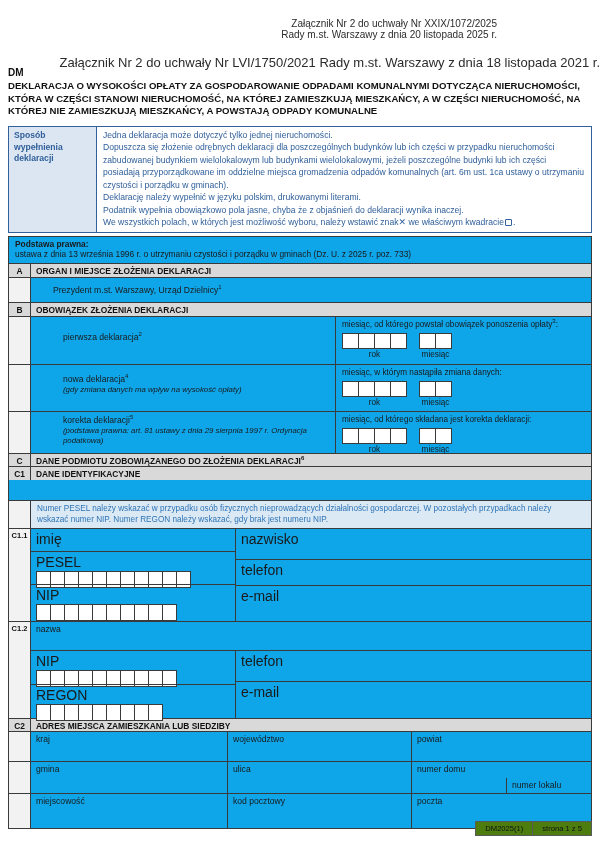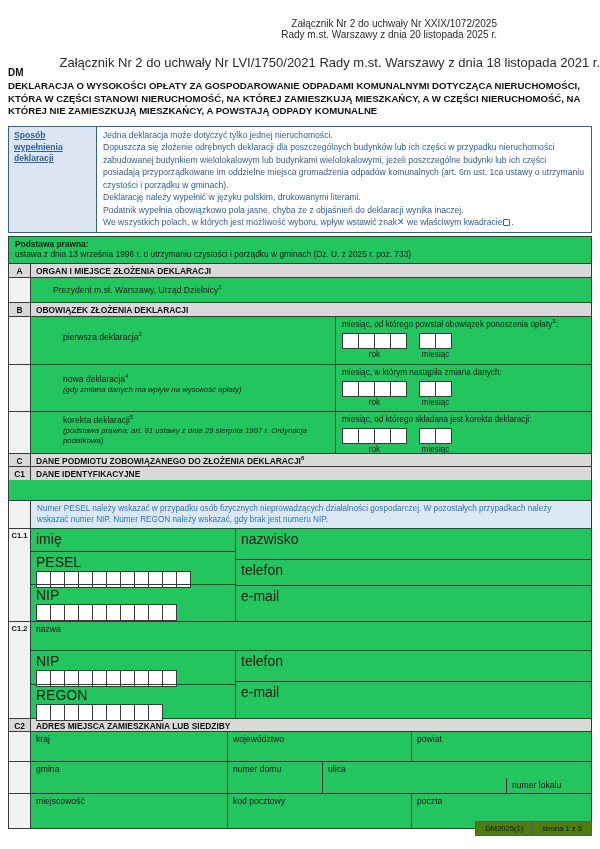--- a/index.html
+++ b/index.html
@@ -17,28 +17,28 @@
   
   .topnotes { position:absolute; top:19px; right:103px; text-align:right; font-size:10px; line-height:10.5px; color:#2b2b2b; }
   .attach2  { position:absolute; top:55px; right:0; font-size:13px; color:#2b2b2b; }
   .formcode { position:absolute; top:67px; left:8px; font-size:10px; font-weight:bold; color:#111; }
   .doctitle { position:absolute; top:80px; left:8px; width:586px; font-size:9.6px; font-weight:bold; line-height:12.6px; color:#111; }
 
   
   .instructions { position:absolute; top:126px; left:8px; width:584px; height:107px;
     border:1.5px solid #31609b; display:flex; background:#fff; }
   .instr-label { width:88px; flex:0 0 88px; background:#dce6f2; color:#31609b; font-weight:bold;
-    font-size:8.6px; line-height:11.5px; padding:3px 5px; border-right:1.5px solid #31609b;text-decoration:underline; }
+    font-size:8.6px; line-height:11.5px; padding:3px 5px; border-right:1.5px solid #31609b; }
   .instr-body { flex:1; color:#31609b; font-size:8.6px; line-height:12.45px; padding:2px 6px 0 6px; }
   .chk-square { display:inline-block; width:7px; height:7px; border:1.2px solid #31609b; border-radius:1px;
     vertical-align:-1px; margin:0 1px; background:#fff; }
   .x-mark { font-size:9px; }
 
   
-  .form { position:absolute; top:236px; left:8px; width:584px; border:1.5px solid #3a3a3a; background:#22c55e; }
+  .form { position:absolute; top:236px; left:8px; width:584px; border:1.5px solid #3a3a3a; background:#0ea5e9; }
   .row { display:flex; border-top:1px solid #3a3a3a; width:100%; }
   .row:first-child { border-top:none; }
   .row.thick { border-top:1.5px solid #3a3a3a; }
   .lettercell { width:22px; flex:0 0 22px; border-right:1px solid #3a3a3a; background:#f2f2f2;
     font-size:7.5px; font-weight:bold; text-align:center; padding-top:2px; color:#111; }
   .hdr { background:#d9d9d9; }
   .hdr .lettercell { background:#d9d9d9; font-size:8.4px; }
   .hdrtitle { flex:1; font-size:8.4px; font-weight:bold; padding:2px 5px; color:#111; }
 
   .r-legal { height:26px; flex-direction:column; padding:2px 6px; border-top:none; display:block; }
@@ -112,21 +112,21 @@
 <div class="formcode">DM</div>
 <div class="doctitle">DEKLARACJA O WYSOKOŚCI OPŁATY ZA GOSPODAROWANIE ODPADAMI KOMUNALNYMI DOTYCZĄCA NIERUCHOMOŚCI, KTÓRA W CZĘŚCI STANOWI NIERUCHOMOŚĆ, NA KTÓREJ ZAMIESZKUJĄ MIESZKAŃCY, A W CZĘŚCI NIERUCHOMOŚĆ, NA KTÓREJ NIE ZAMIESZKUJĄ MIESZKAŃCY, A POWSTAJĄ ODPADY KOMUNALNE</div>
 
 <div class="instructions">
   <div class="instr-label">Sposób wypełnienia deklaracji</div>
   <div class="instr-body">
     <div>Jedna deklaracja może dotyczyć tylko jednej nieruchomości.</div>
     <div>Dopuszcza się złożenie odrębnych deklaracji dla poszczególnych budynków lub ich części w przypadku nieruchomości zabudowanej budynkiem wielolokalowym lub budynkami wielolokalowymi, jeżeli poszczególne budynki lub ich części posiadają przyporządkowane im oddzielne miejsca gromadzenia odpadów komunalnych (art. 6m ust. 1ca ustawy o utrzymaniu czystości i porządku w gminach).</div>
     <div>Deklarację należy wypełnić w języku polskim, drukowanymi literami.</div>
     <div>Podatnik wypełnia obowiązkowo pola jasne, chyba że z objaśnień do deklaracji wynika inaczej.</div>
-    <div><span>We wszystkich polach, w których jest możliwość wyboru, wpływ wstawić znak</span><span class="x-mark">✕</span><span> we właściwym kwadracie</span><span class="chk-square"></span><span>.</span></div>
+    <div><span>We wszystkich polach, w których jest możliwość wyboru, należy wstawić znak</span><span class="x-mark">✕</span><span> we właściwym kwadracie</span><span class="chk-square"></span><span>.</span></div>
   </div>
 </div>
 
 <div class="form">
 
   <div class="row r-legal">
     <div class="legal-label">Podstawa prawna:</div>
     <div class="legal-text">ustawa z dnia 13 września 1996 r. o utrzymaniu czystości i porządku w gminach (Dz. U. z 2025 r. poz. 733)</div>
   </div>
 
@@ -345,22 +345,22 @@
     <div class="addr">
       <div class="acell aw1">kraj</div>
       <div class="acell aw2">województwo</div>
       <div class="acell aw3">powiat</div>
     </div>
   </div>
   <div class="row r-c2b">
     <div class="lettercell"></div>
     <div class="addr">
       <div class="acell aw1">gmina</div>
+      <div class="acell aw2">ulica</div>
       <div class="acell aw4">numer domu</div>
-      <div class="acell aw2">ulica</div>
       <div class="acell aw5">numer lokalu</div>
     </div>
   </div>
   <div class="row r-c2c">
     <div class="lettercell"></div>
     <div class="addr">
       <div class="acell aw1">miejscowość</div>
       <div class="acell aw2">kod pocztowy</div>
       <div class="acell aw3">poczta</div>
     </div>

